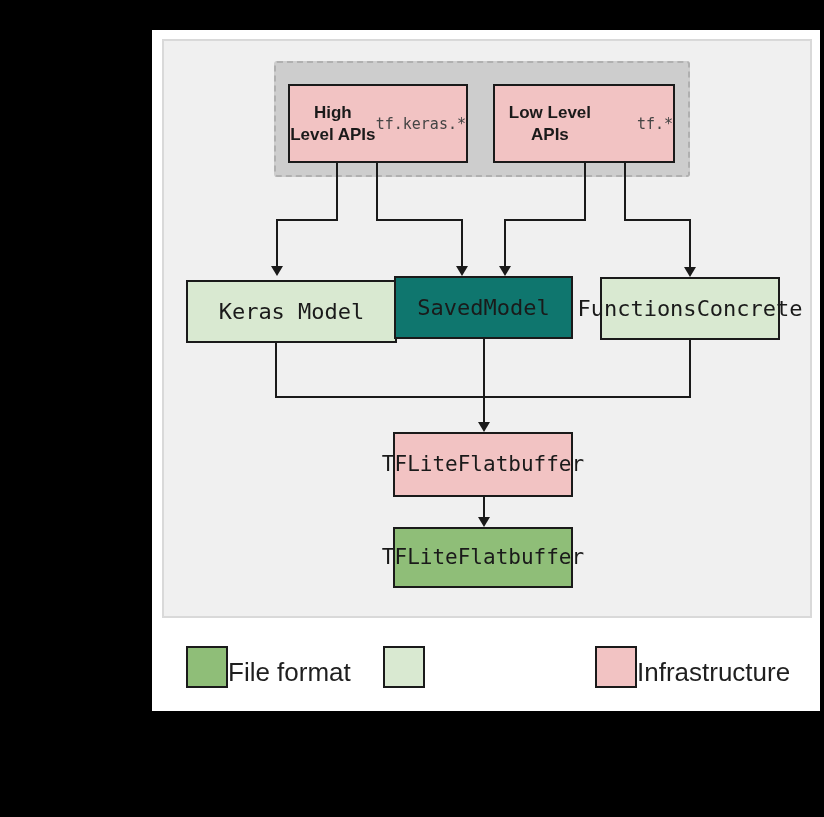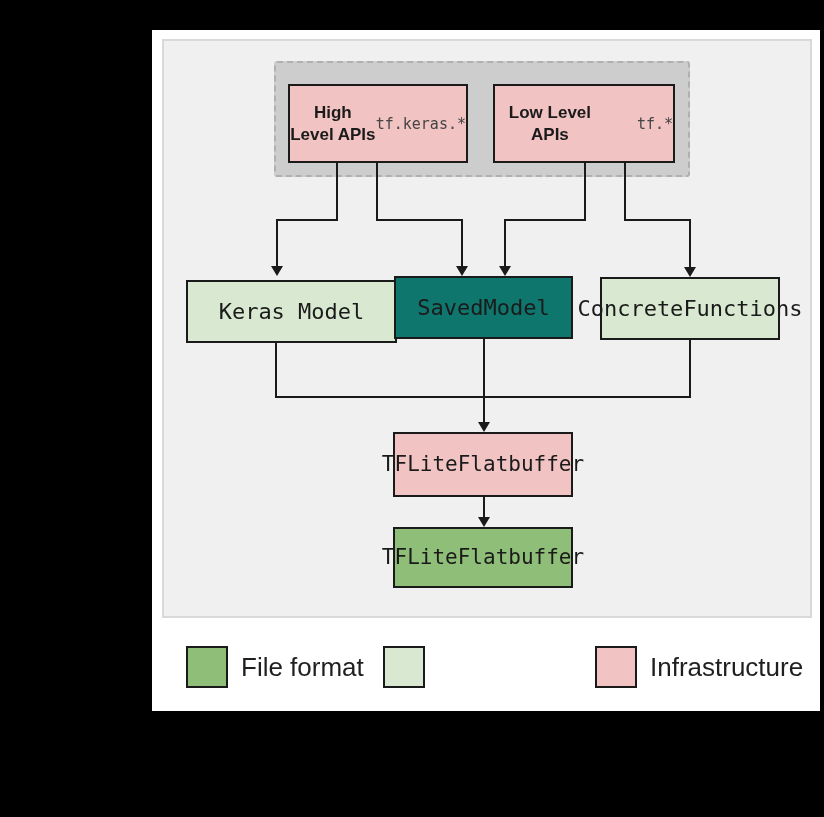--- a/index.html
+++ b/index.html
@@ -38,21 +38,21 @@
   .n-saved{left:242px;top:246px;width:179px;height:63px;}
   .n-concrete{left:448px;top:247px;width:180px;height:63px;}
   .n-converter{left:241px;top:402px;width:180px;height:65px;}
   .n-flatbuffer{left:241px;top:497px;width:180px;height:61px;}
   .line{position:absolute;background:#1a1a1a;}
   .arrow{
     position:absolute;width:0;height:0;
     border-left:6px solid transparent;border-right:6px solid transparent;
     border-top:10px solid #1a1a1a;
   }
-  .legend-item{position:absolute;display:flex;align-items:center;gap:13px;}
+  .legend-item{position:absolute;display:flex;align-items:flex-end;}
   .swatch{width:42px;height:42px;border:2px solid #1a1a1a;box-sizing:border-box;}
   .legend-label{font-size:26px;color:#1f1f1f;}
 </style>
 </head>
 <body>
 
 <div class="canvas">
 
   <div class="panel"></div>
 
@@ -99,22 +99,22 @@
 
   <div class="node n-keras" style="background-color: rgb(217, 233, 209);">
     <span class="mono-label">Keras Model</span>
   </div>
 
   <div class="node n-saved" style="background-color: #0f766e;">
     <span class="mono-label">SavedModel</span>
   </div>
 
   <div class="node n-concrete" style="background-color: rgb(217, 233, 209);">
+    <span class="mono-label">Functions</span>
     <span class="mono-label">Concrete</span>
-    <span class="mono-label">Functions</span>
   </div>
 
   <div class="node n-converter" style="background-color: rgb(242, 195, 195);">
     <span class="mono-label-sm">TFLite</span>
     <span class="mono-label-sm">Flatbuffer</span>
   </div>
 
   <div class="node n-flatbuffer" style="background-color: rgb(143, 190, 120);">
     <span class="mono-label-sm">TFLite</span>
     <span class="mono-label-sm">Flatbuffer</span>

